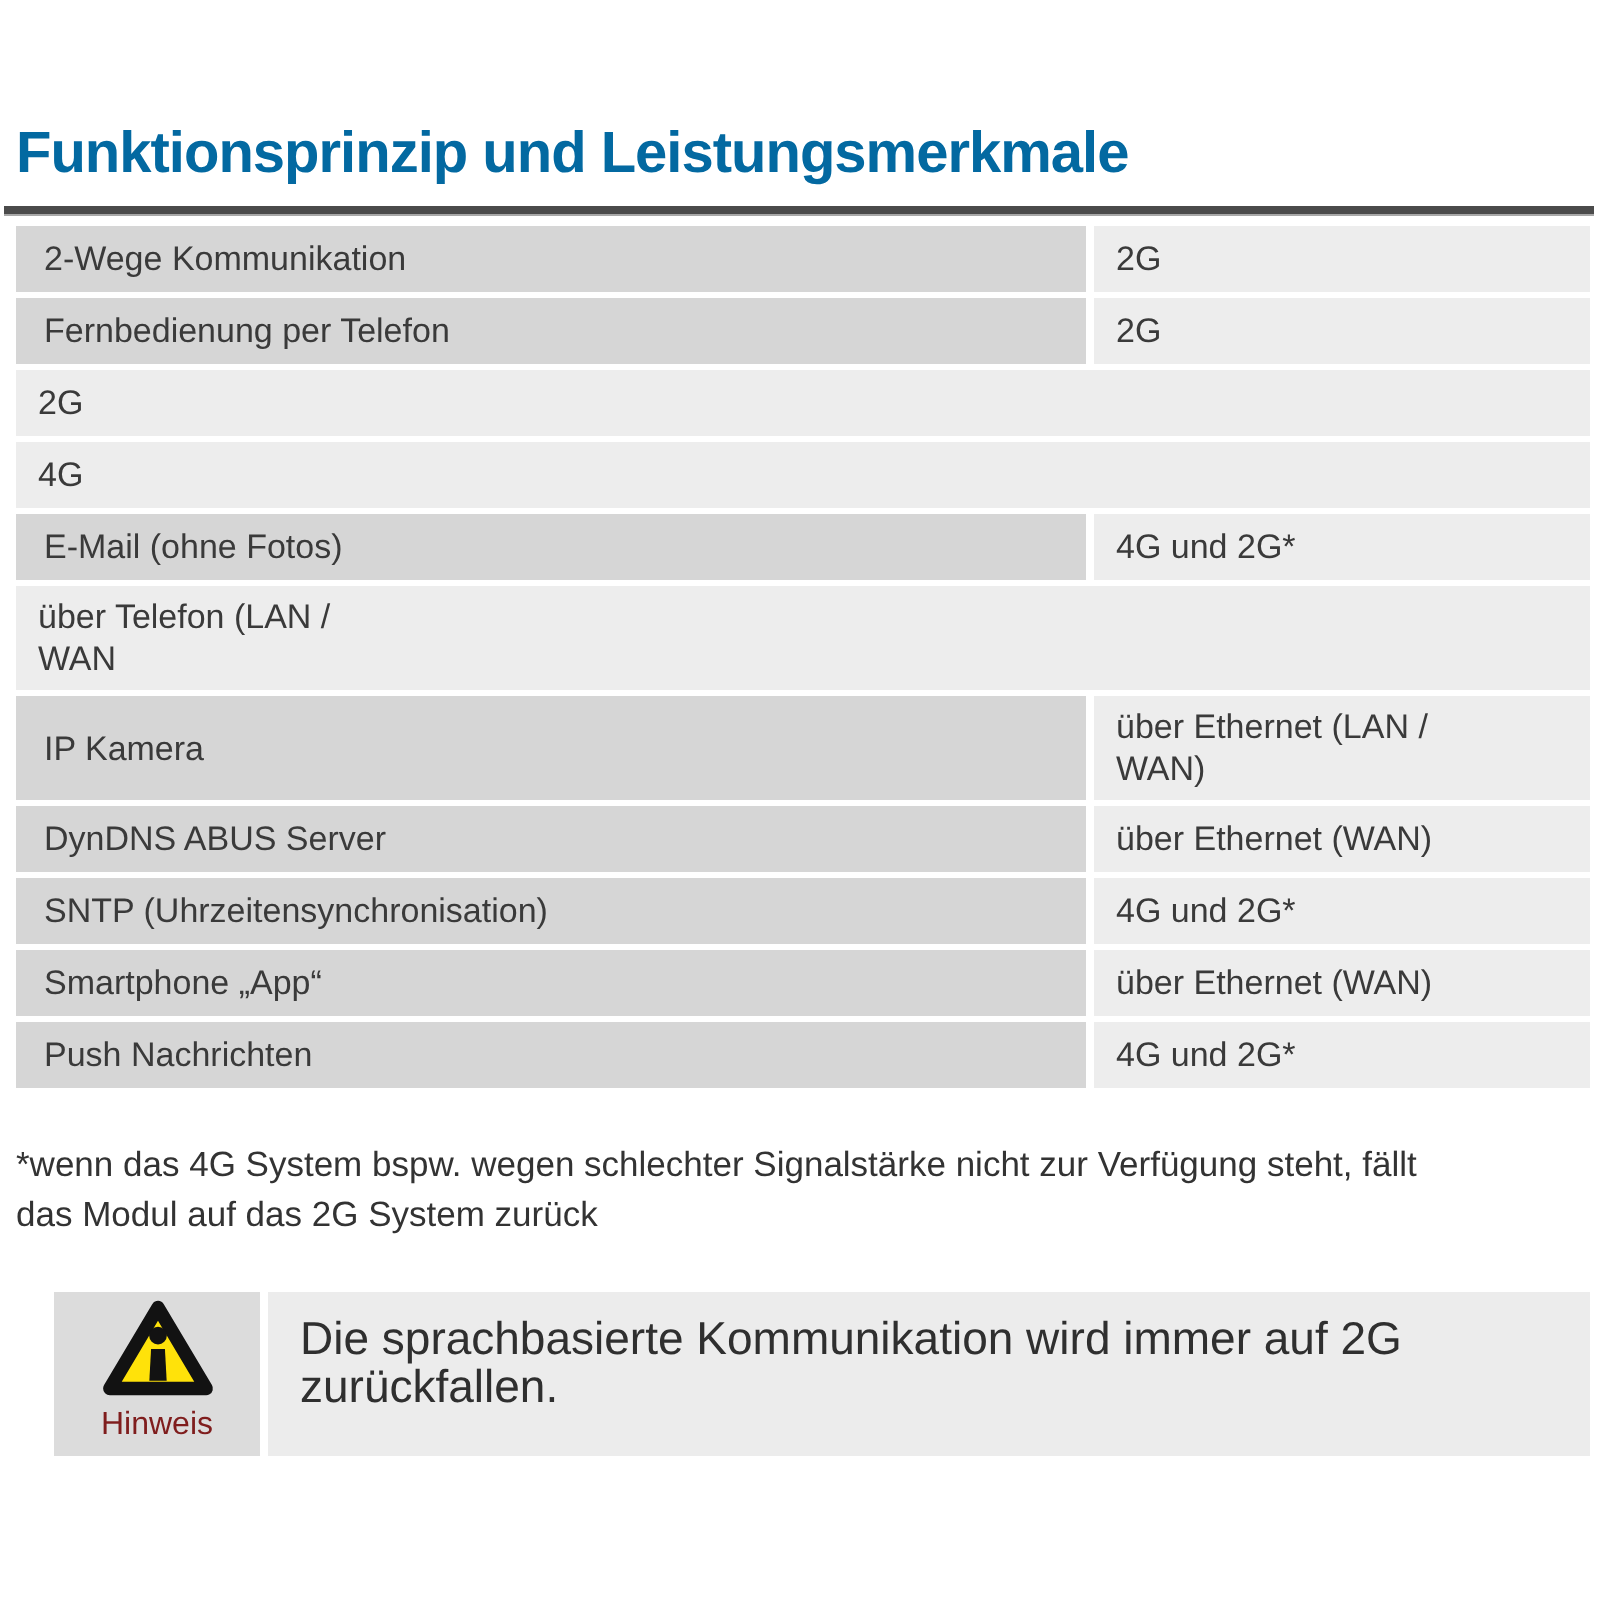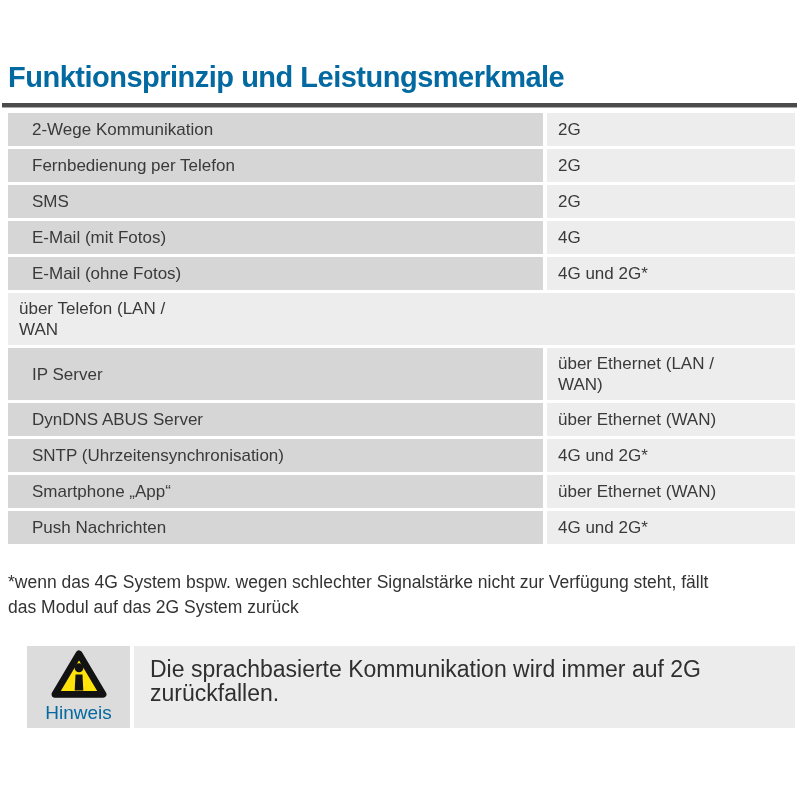--- a/index.html
+++ b/index.html
@@ -39,21 +39,21 @@
   .cell {
     display: flex;
     align-items: center;
     min-height: 33px;
     font-size: 17px;
     line-height: 21px;
   }
   .cell.label {
     width: 535px;
     background: var(--label-cell-bg, #d6d6d6);
-    padding: 5px 10px 5px 24px;
+    padding: 5px 10px 5px 14px;
     box-sizing: border-box;
     margin-right: 4px;
   }
   .cell.value {
     flex: 1;
     background: var(--value-cell-bg, #ededed);
     padding: 5px 8px 5px 11px;
     box-sizing: border-box;
   }
   .value-text {
@@ -80,23 +80,23 @@
     flex-direction: column;
     align-items: center;
     justify-content: flex-start;
     padding-top: 3px;
     box-sizing: border-box;
   }
   .note-icon-cell svg {
     display: block;
   }
   .note-label {
-    font-size: 19px;
+    font-size: 16px;
     line-height: 22px;
-    color: #0369a1;
+    color: #7f1d1d;
     margin-top: 1px;
   }
   .note-text-cell {
     flex: 1;
     background: var(--note-text-bg, #ececec);
     padding: 11px 16px 0 16px;
     box-sizing: border-box;
     font-size: 23px;
     line-height: 24px;
     color: #2f2f2f;
@@ -122,32 +122,26 @@
   <div class="row">
     <div class="cell label">
       <span class="cell-text">Fernbedienung per Telefon</span>
     </div>
     <div class="cell value">
       <span class="cell-text value-text">2G</span>
     </div>
   </div>
 
   <div class="row">
-    <div class="cell label">
-      <span class="cell-text">SMS</span>
-    </div>
     <div class="cell value">
       <span class="cell-text value-text">2G</span>
     </div>
   </div>
 
   <div class="row">
-    <div class="cell label">
-      <span class="cell-text">E-Mail (mit Fotos)</span>
-    </div>
     <div class="cell value">
       <span class="cell-text value-text">4G</span>
     </div>
   </div>
 
   <div class="row">
     <div class="cell label">
       <span class="cell-text">E-Mail (ohne Fotos)</span>
     </div>
     <div class="cell value">
@@ -156,21 +150,21 @@
   </div>
 
   <div class="row">
     <div class="cell value">
       <span class="cell-text value-text">über Telefon (LAN / WAN</span>
     </div>
   </div>
 
   <div class="row">
     <div class="cell label">
-      <span class="cell-text">IP Server</span>
+      <span class="cell-text">IP Kamera</span>
     </div>
     <div class="cell value">
       <span class="cell-text value-text">über Ethernet (LAN / WAN)</span>
     </div>
   </div>
 
   <div class="row">
     <div class="cell label">
       <span class="cell-text">DynDNS ABUS Server</span>
     </div>

